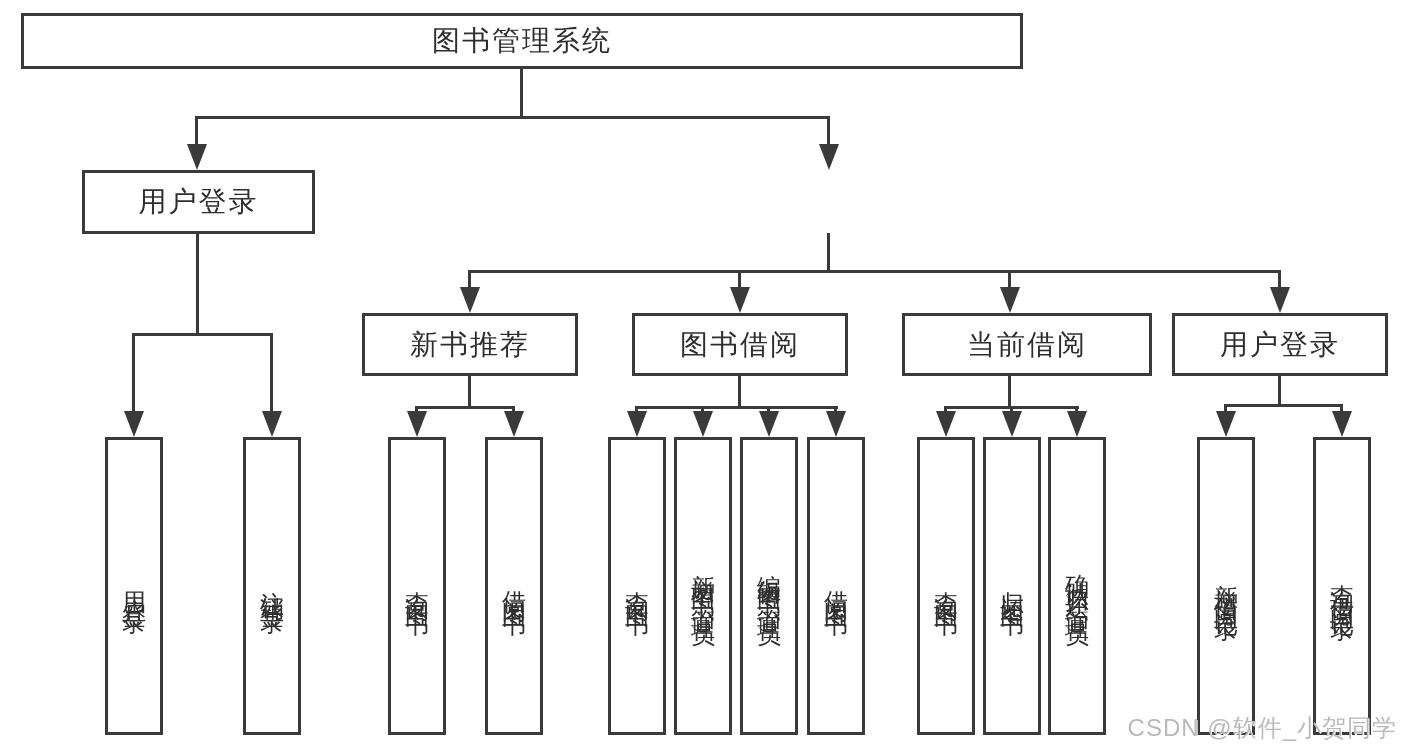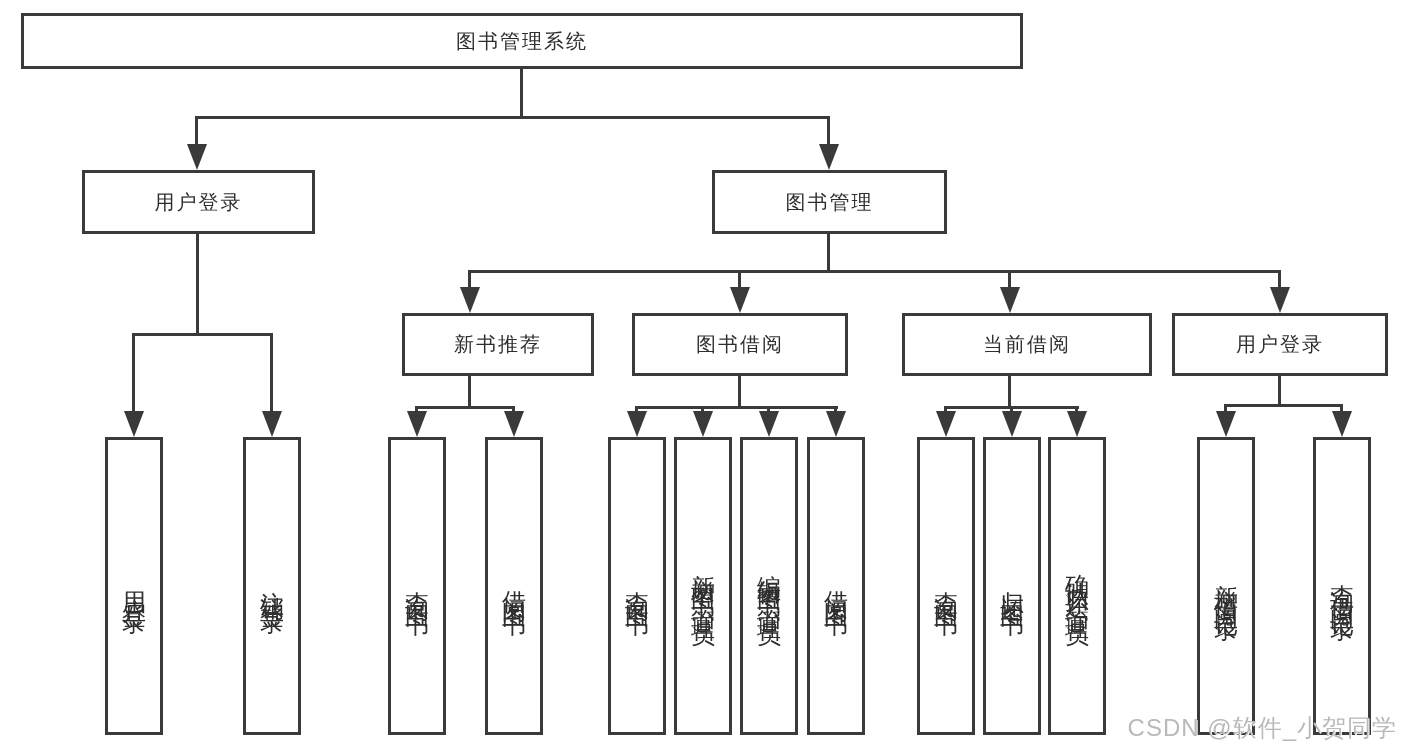--- a/index.html
+++ b/index.html
@@ -17,21 +17,21 @@
   }
   .node{
     position:absolute;
     box-sizing:border-box;
     background:#ffffff;
     border:3px solid var(--line);
     display:flex;
     align-items:center;
     justify-content:center;
     color:var(--text);
-    font-size:20px;
+    font-size:28px;
     letter-spacing:2px;
     white-space:nowrap;
   }
   .leaf{
     font-size:24px;
   }
   .leaf .vtext{
     writing-mode:vertical-lr;
     text-orientation:mixed;
     letter-spacing:7px;
@@ -71,25 +71,22 @@
 
 <div id="canvas">
 
   <div class="node" style="left:21px;top:13px;width:1002px;height:56px;">
     <span>图书管理系统</span>
   </div>
 
   <div class="node" style="left:82px;top:170px;width:233px;height:64px;">
     <span>用户登录</span>
   </div>
-  <div class="node" style="left:712px;top:170px;width:235px;height:64px;">
-    <span>图书管理</span>
-  </div>
 
-  <div class="node" style="left:362px;top:313px;width:192px;height:63px;margin-left:40px;">
+  <div class="node" style="left:362px;top:313px;width:216px;height:63px;">
     <span>新书推荐</span>
   </div>
   <div class="node" style="left:632px;top:313px;width:216px;height:63px;">
     <span>图书借阅</span>
   </div>
   <div class="node" style="left:902px;top:313px;width:250px;height:63px;">
     <span>当前借阅</span>
   </div>
   <div class="node" style="left:1172px;top:313px;width:216px;height:63px;">
     <span>用户登录</span>

